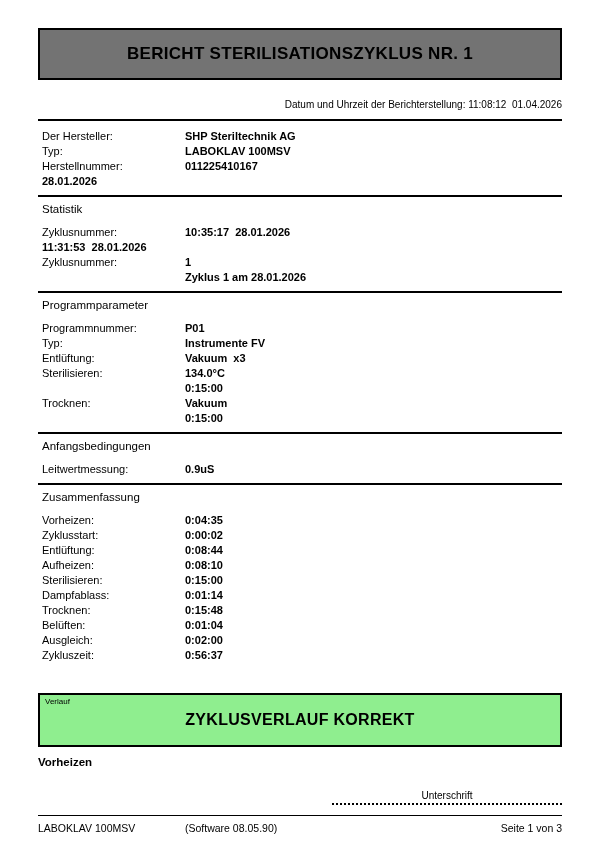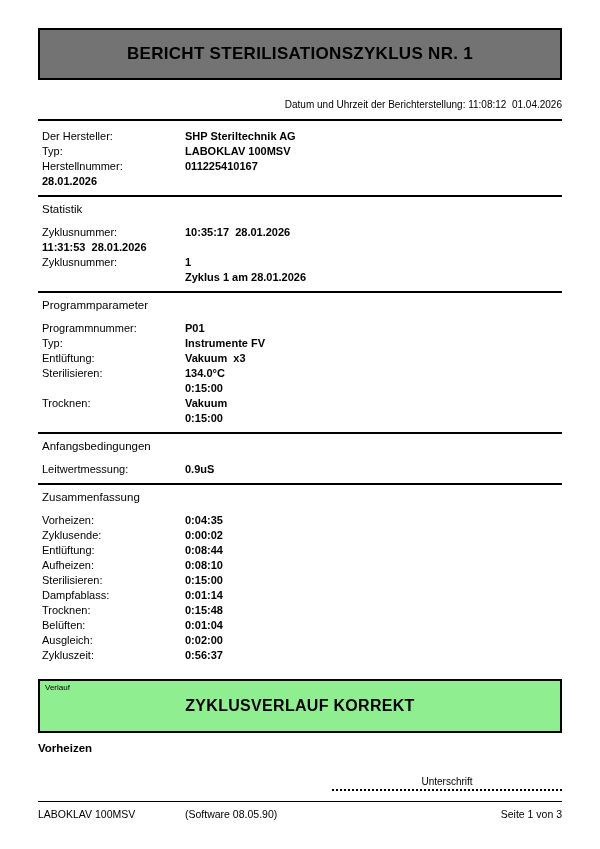--- a/index.html
+++ b/index.html
@@ -44,21 +44,21 @@
   }
   .row {
     display: grid; grid-template-columns: 143px 1fr;
     padding-left: 4px;
     font-size: 11px; line-height: 15px;
   }
   .row .label { white-space: pre-wrap; }
   .row .value { font-weight: bold; white-space: pre-wrap; }
 
   .verlauf-banner {
-    margin-top: 10px;
+    margin-top: 24px;
     height: 46px;
     border: 2px solid #000;
     padding: 2px 5px;
     box-sizing: content-box;
   }
   .verlauf-label { font-size: 8px; line-height: 9px; }
   .verlauf-text {
     text-align: center;
     font-weight: bold; font-size: 16px; line-height: 24px;
     margin-top: 2px;
@@ -175,21 +175,21 @@
           <span class="value">0.9uS</span>
         </div>
       </section>
       <section class="section">
         <div class="section-heading">Zusammenfassung</div>
         <div class="row">
           <span class="label">Vorheizen:</span>
           <span class="value">0:04:35</span>
         </div>
         <div class="row">
-          <span class="label">Zyklusende:</span>
+          <span class="label">Zyklusstart:</span>
           <span class="value">0:00:02</span>
         </div>
         <div class="row">
           <span class="label">Entlüftung:</span>
           <span class="value">0:08:44</span>
         </div>
         <div class="row">
           <span class="label">Aufheizen:</span>
           <span class="value">0:08:10</span>
         </div>

